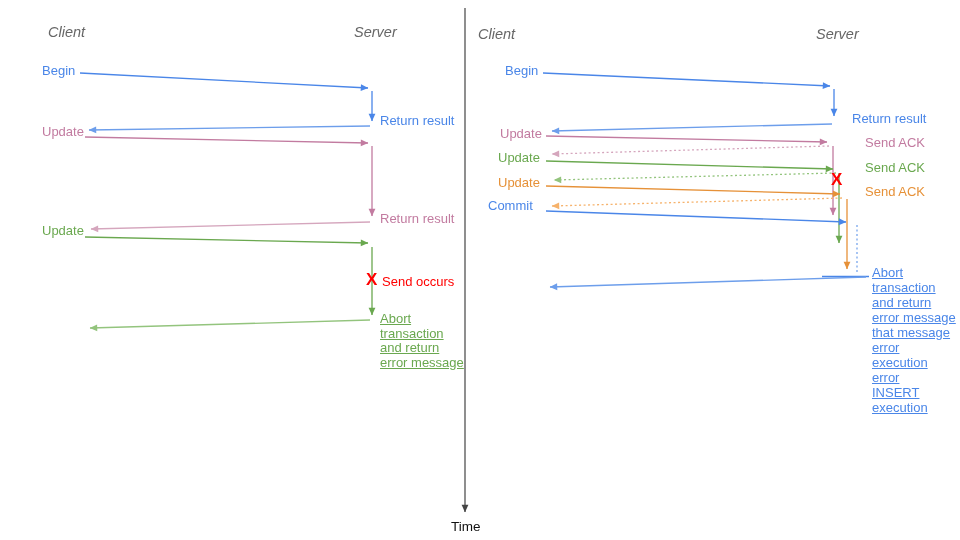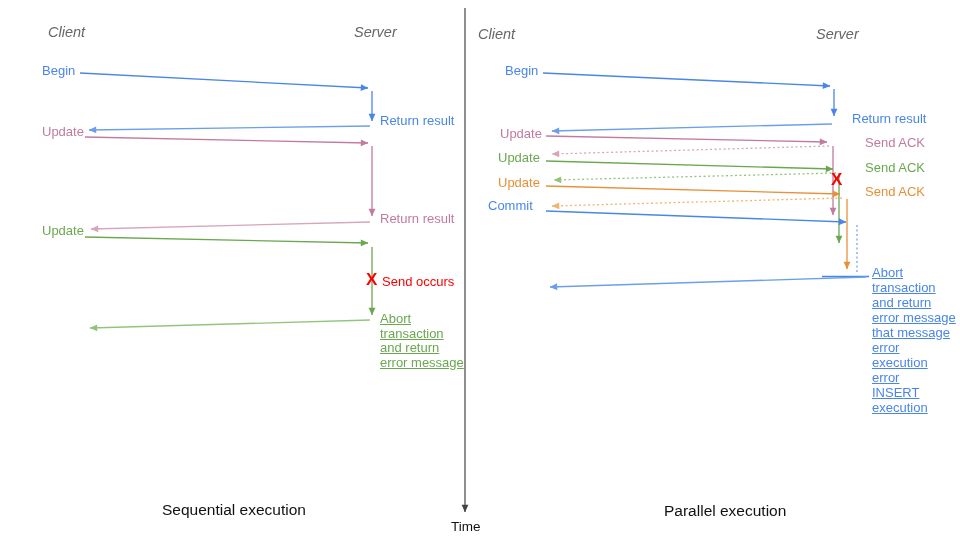--- a/index.html
+++ b/index.html
@@ -132,21 +132,20 @@
   <div class="xmark" style="left:366px; top:271px;">X</div>
   <div class="lbl c-red" style="left:382px; top:275px;">Send occurs</div>
 
   <div class="lbl c-green multiline lh145" style="left:380px; top:312px;">
     <div>Abort</div>
     <div>transaction</div>
     <div>and return</div>
     <div>error message</div>
   </div>
 
-  <div class="caption" style="left:162px; top:501px;">Sequential execution</div>
 
   <div class="hdr" style="left:478px; top:26px;">Client</div>
   <div class="hdr" style="left:816px; top:26px;">Server</div>
 
   <div class="lbl c-blue" style="left:505px; top:64px;">Begin</div>
   <div class="lbl c-blue" style="left:852px; top:112px;">Return result</div>
   <div class="lbl c-pink" style="left:500px; top:127px;">Update</div>
   <div class="lbl c-pink" style="left:865px; top:136px;">Send ACK</div>
   <div class="lbl c-green" style="left:498px; top:151px;">Update</div>
   <div class="lbl c-green" style="left:865px; top:161px;">Send ACK</div>
@@ -162,17 +161,16 @@
     <div>and return</div>
     <div>error message</div>
     <div>that message</div>
     <div>error</div>
     <div>execution</div>
     <div>error</div>
     <div>INSERT</div>
     <div>execution</div>
   </div>
 
-  <div class="caption" style="left:664px; top:502px;">Parallel execution</div>
 
   <div class="lbl" style="left:451px; top:520px; color:#111111; font-size:13.5px;text-align:right;">Time</div>
 
 </div>
 
 </body></html>

